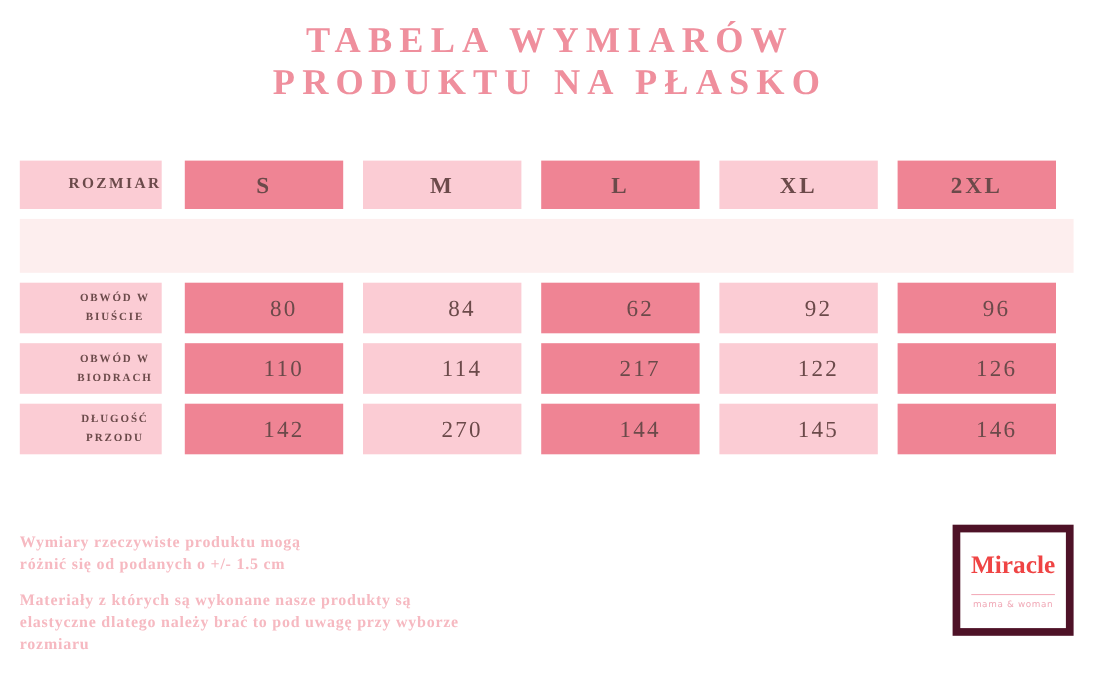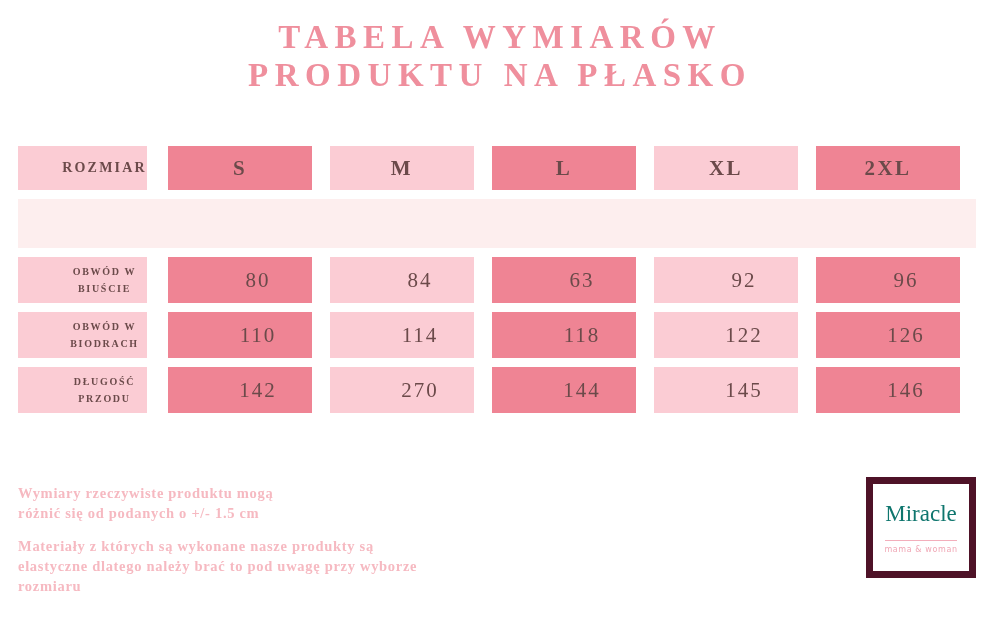--- a/index.html
+++ b/index.html
@@ -127,26 +127,27 @@
     height: 101px;
     background: #ffffff;
     border: 7px solid #4e1227;
     box-sizing: border-box;
     display: flex;
     flex-direction: column;
     align-items: center;
     justify-content: center;
   }
   .logo-name {
-    color: #0f766e;
+    color: #ef4444;
     font-size: 23px;
     line-height: 24px;
     letter-spacing: 0px;
     border-bottom: 1.5px solid #f3aebb;
     padding-bottom: 14px;
+    font-weight: bold;
   }
   .logo-tag {
     color: #f0a7b5;
     font-family: "DejaVu Sans", sans-serif;
     font-size: 8px;
     letter-spacing: 0.6px;
     margin-top: 4px;
   }
 </style>
 </head>
@@ -167,35 +168,35 @@
     <div class="cell c-size bg-light head-size">XL</div>
     <div class="cell c-size last bg-dark head-size">2XL</div>
   </div>
 
   <div class="band"></div>
 
   <div class="row row-data">
     <div class="cell c-label bg-light data-label">OBWÓD W BIUŚCIE</div>
     <div class="cell c-size bg-dark data-value">80</div>
     <div class="cell c-size bg-light data-value">84</div>
-    <div class="cell c-size bg-dark data-value">63</div>
+    <div class="cell c-size bg-dark data-value">62</div>
     <div class="cell c-size bg-light data-value">92</div>
     <div class="cell c-size last bg-dark data-value">96</div>
   </div>
 
   <div class="row row-data tall">
     <div class="cell c-label bg-light data-label">
       <span>
         <span>OBWÓD W</span><br>
         <span>BIODRACH</span>
       </span>
     </div>
     <div class="cell c-size bg-dark data-value">110</div>
     <div class="cell c-size bg-light data-value">114</div>
-    <div class="cell c-size bg-dark data-value">118</div>
+    <div class="cell c-size bg-dark data-value">217</div>
     <div class="cell c-size bg-light data-value">122</div>
     <div class="cell c-size last bg-dark data-value">126</div>
   </div>
 
   <div class="row row-data tall">
     <div class="cell c-label bg-light data-label">
       <span>
         <span>DŁUGOŚĆ</span><br>
         <span>PRZODU</span>
       </span>

